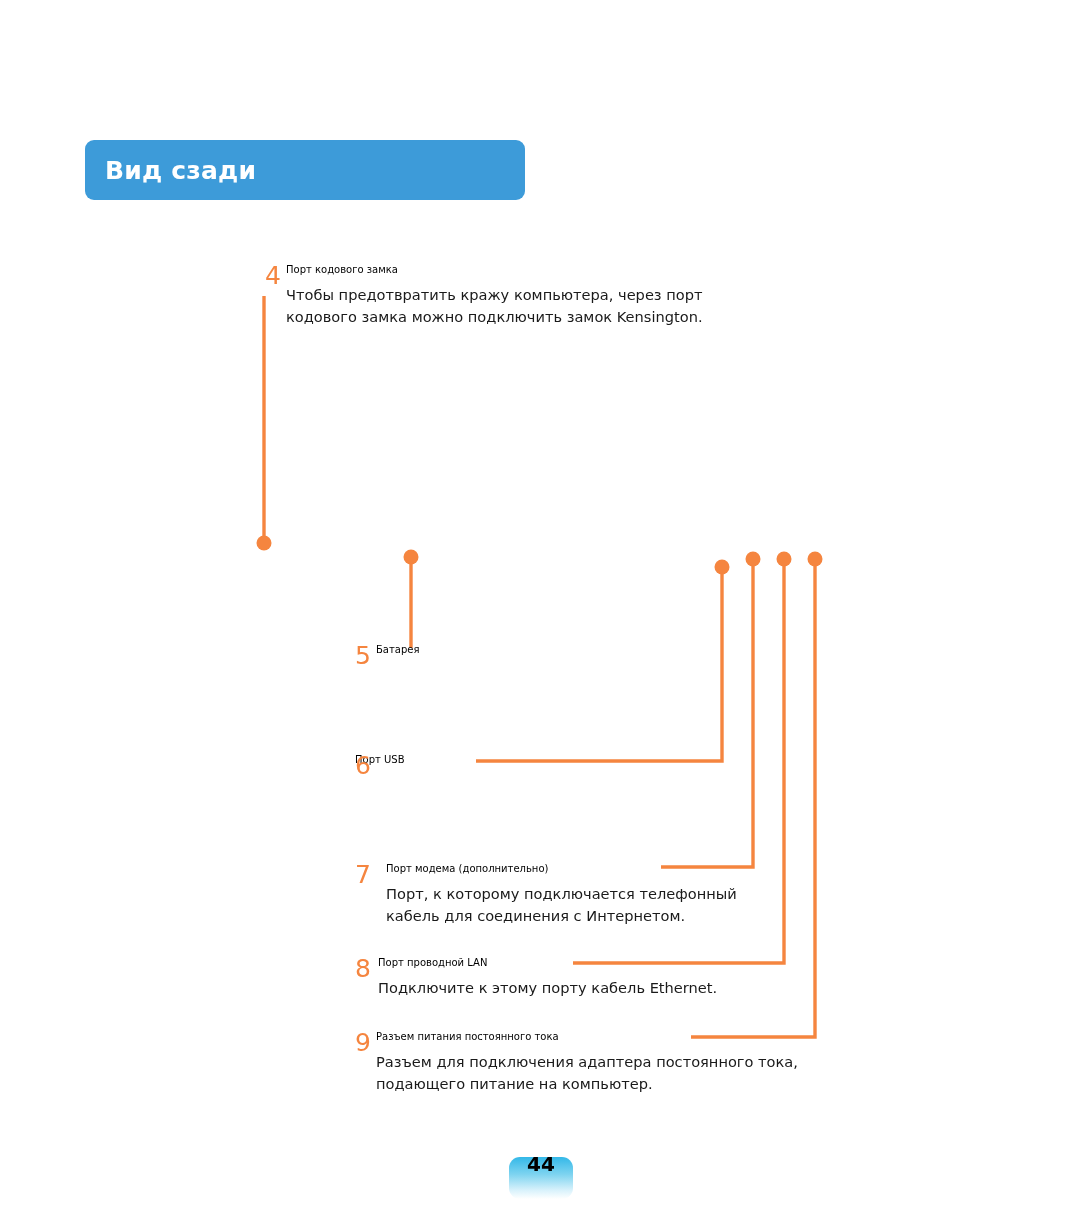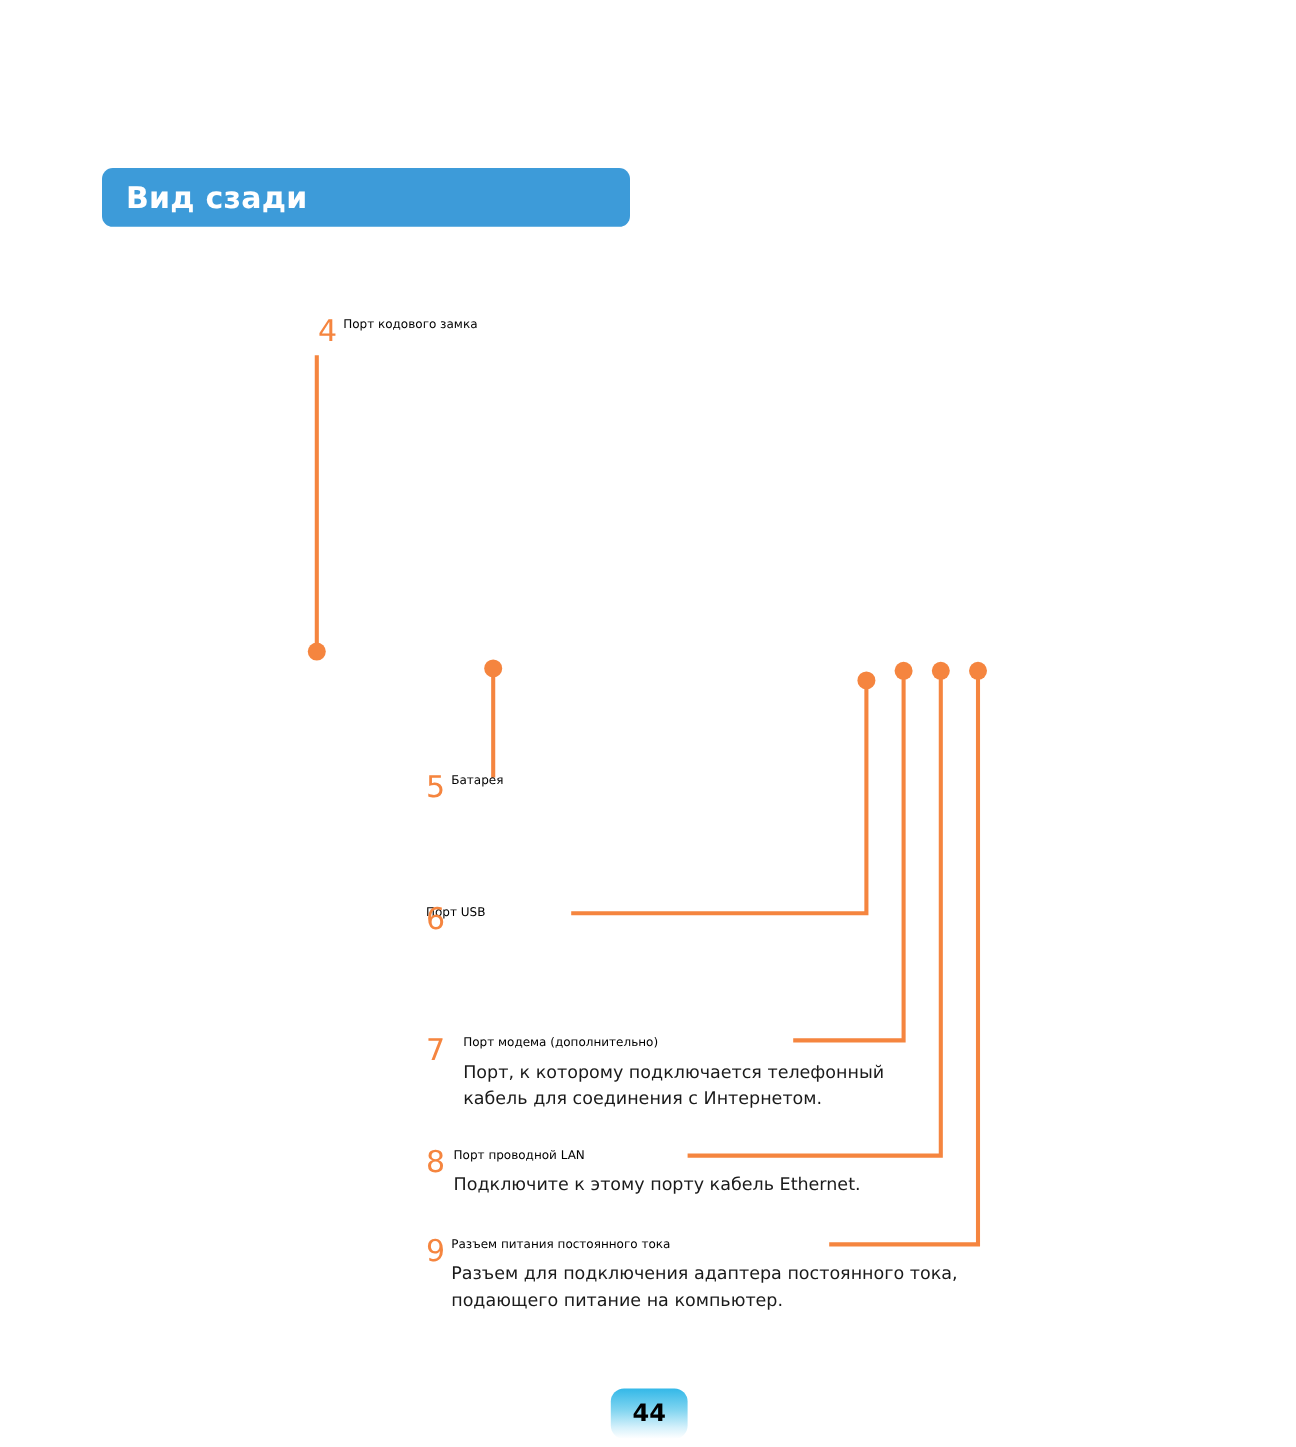--- a/index.html
+++ b/index.html
@@ -18,21 +18,21 @@
     background: #ffffff;
     overflow: hidden;
   }
 
   
   .header-band {
     position: absolute;
     left: 85px;
     top: 140px;
     width: 440px;
-    height: 49px;
+    height: 60px;
     background: #3d9bd9;
     border-radius: 9px;
     display: flex;
     align-items: center;
   }
   .header-title {
     color: #ffffff;
     font-size: 25px;
     font-weight: bold;
     letter-spacing: .2px;
@@ -115,21 +115,20 @@
   
   .page-badge {
     position: absolute;
     left: 509px;
     top: 1157px;
     width: 64px;
     height: 42px;
     border-radius: 11px;
     background: linear-gradient(180deg, #33b8e8 0%, #7fd4f0 42%, #d6f1fb 78%, #ffffff 100%);
     display: flex;
-    align-items: center;
     justify-content: center;
   }
   .page-badge span {
     font-size: 20px;
     font-weight: bold;
     color: #000000;
     line-height: 1;
     margin-top: -3px;
   }
 </style>
@@ -165,20 +164,22 @@
 
   <div class="header-band">
     <div class="header-title">Вид сзади</div>
   </div>
 
   <div class="callout" id="callout-4">
     <div class="callout-head">
       <span class="num">4</span>
       <span class="head-text">Порт кодового замка</span>
     </div>
+    <div class="body-text">Чтобы предотвратить кражу компьютера, через порт
+кодового замка можно подключить замок Kensington.</div>
   </div>
 
   <div class="callout" id="callout-5">
     <div class="callout-head">
       <span class="num">5</span>
       <span class="head-text">Батарея</span>
     </div>
   </div>
 
   <div class="callout" id="callout-6">

